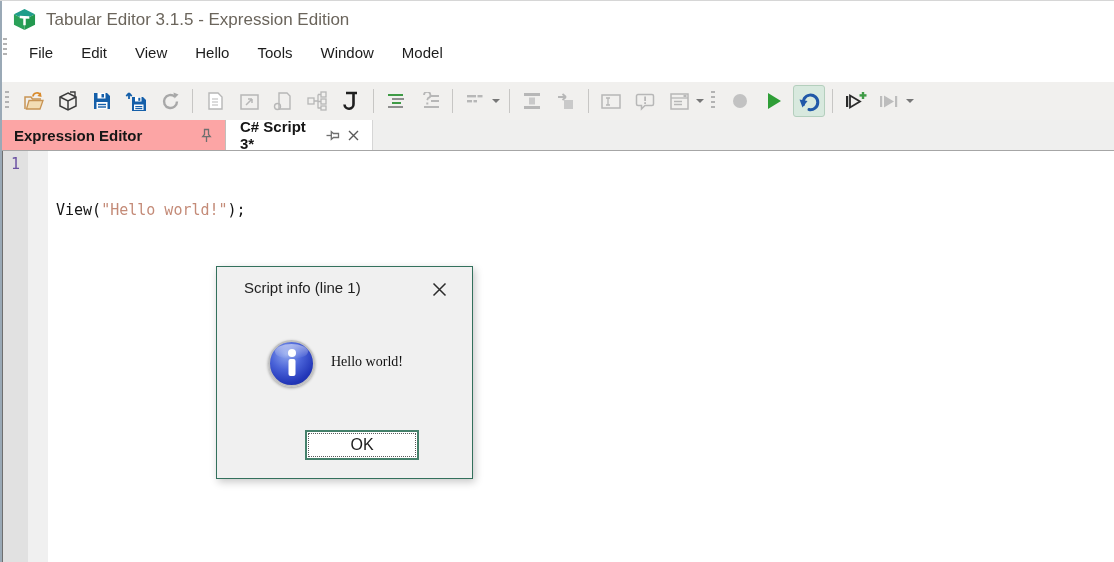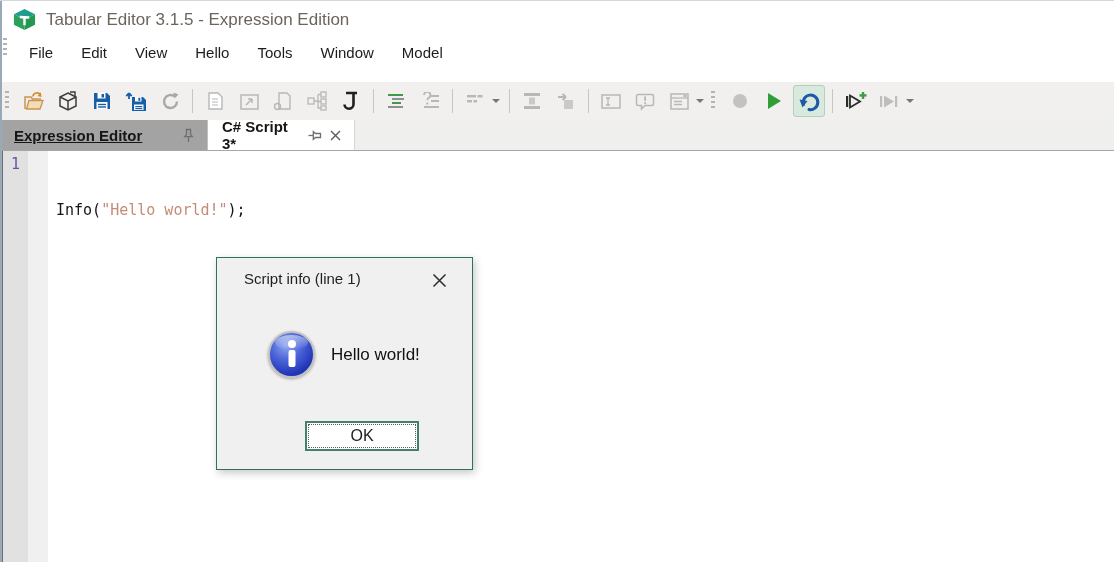--- a/index.html
+++ b/index.html
@@ -31,50 +31,50 @@
   .dd{width:0;height:0;border-left:4px solid transparent;border-right:4px solid transparent;
       border-top:4px solid #777;margin:0 4px 0 0;flex:0 0 auto;}
   .tbtn.hl{background:#d8e9de;border:1px solid #b4cfbd;}
   .play-tri{width:0;height:0;border-left:13px solid #2f9e37;border-top:8px solid transparent;border-bottom:8px solid transparent;}
   .rec-circle{width:14px;height:14px;border-radius:50%;background:#c2c2c2;}
 
   
   .tabstrip{height:31px;display:flex;align-items:stretch;background:#efefee;
             border-bottom:1px solid #a6a6a6;box-sizing:border-box;}
   .tab{display:flex;align-items:center;padding:0 10px 0 14px;font-size:15px;font-weight:bold;color:#161616;}
-  .tab.inactive{width:208px;background:#a3a3a3;border-right:1px solid #c2bfbb;box-sizing:border-box;text-decoration:underline;}
+  .tab.inactive{width:226px;background:#fca5a5;border-right:1px solid #c2bfbb;box-sizing:border-box;}
   .tab.active{width:147px;background:#ffffff;border-right:1px solid #d6d6d6;box-sizing:border-box;}
   .tab .spacer{flex:1;}
   .tab-icon{display:flex;align-items:center;justify-content:center;width:18px;height:18px;margin-left:4px;}
 
   
   .editor{position:relative;height:411px;display:flex;background:#fff;}
   .editor .edge2{width:2px;background:#ffffff;}
   .editor .edge3{width:1px;background:#6f6f6f;}
   .gutter{width:25px;background:#e1e1e1;font-family:"DejaVu Sans Mono",monospace;
           font-size:15px;color:#6b52a3;text-align:center;padding-top:4px;box-sizing:border-box;}
   .foldmargin{width:20px;background:#f0f0f0;}
   .code{flex:1;padding:4px 0 0 8px;font-family:"DejaVu Sans Mono",monospace;font-size:15px;
         line-height:22px;color:#141414;white-space:pre;}
   .seg-string{color:#c48b78;}
 
   
-  .dialog{position:absolute;left:216px;top:256px;width:257px;height:213px;background:#f0f0f0;
+  .dialog{position:absolute;left:216px;top:265px;width:257px;height:213px;background:#f0f0f0;
           border:1px solid #33705c;box-sizing:border-box;box-shadow:2px 3px 8px rgba(0,0,0,.22);z-index:10;}
   .dialog-title{position:absolute;left:27px;top:12px;font-size:15px;color:#1f1f1f;}
   .dialog-close{position:absolute;right:24px;top:13px;width:18px;height:18px;display:flex;
                 align-items:center;justify-content:center;cursor:default;}
   .info-icon{position:absolute;left:51px;top:73px;width:47px;height:47px;border-radius:50%;
              border:2px solid #c0c0c0;box-sizing:border-box;box-shadow:0 1px 3px rgba(0,0,0,.35);
              background:radial-gradient(circle at 38% 28%,#8fa7ee 0%,#4a63d8 38%,#2236b8 72%,#17249a 100%);}
   .info-icon .gloss{position:absolute;left:5px;top:2px;right:5px;height:15px;border-radius:50%;
              background:linear-gradient(rgba(255,255,255,.5),rgba(255,255,255,0));}
   .info-icon .dot{position:absolute;left:50%;top:7px;transform:translateX(-50%);width:8px;height:8px;border-radius:50%;background:#fff;}
   .info-icon .stem{position:absolute;left:50%;top:17px;transform:translateX(-50%);width:7px;height:17px;border-radius:2px;background:#fff;}
-  .dialog-message{position:absolute;left:114px;top:87px;font-size:17px;color:#111;}
+  .dialog-message{position:absolute;left:114px;top:87px;font-size:14px;color:#111;font-family:Liberation Serif, serif;}
   .ok-button{position:absolute;left:72px;top:163px;width:114px;height:30px;background:#fff;
              border:2px solid #44806a;box-sizing:border-box;font-family:"Liberation Sans",sans-serif;
              font-size:16px;color:#1c1c1c;outline:1px dotted #5a5a5a;outline-offset:-4px;
              display:flex;align-items:center;justify-content:center;cursor:default;margin-left:16px;}
 </style>
 </head>
 <body>
 
 <div class="win-left-edge"></div>
 
@@ -335,21 +335,21 @@
 </div>
 
 <div class="editor">
   <div class="edge2"></div>
   <div class="edge3"></div>
   <div class="gutter">
     <div>1</div>
   </div>
   <div class="foldmargin"></div>
   <div class="code">
-    <div><span class="seg-code">Info(</span><span class="seg-string">"Hello world!"</span><span class="seg-code">);</span></div>
+    <div><span class="seg-code">View(</span><span class="seg-string">"Hello world!"</span><span class="seg-code">);</span></div>
   </div>
 </div>
 
 <div class="dialog">
   <div class="dialog-title">Script info (line 1)</div>
   <div class="dialog-close">
       <svg width="15" height="15" viewBox="0 0 15 15">
     <path d="M1.5 1.5 L13.5 13.5 M13.5 1.5 L1.5 13.5" stroke="#2b2b2b" stroke-width="1.5"></path>
   </svg>
     </div>

